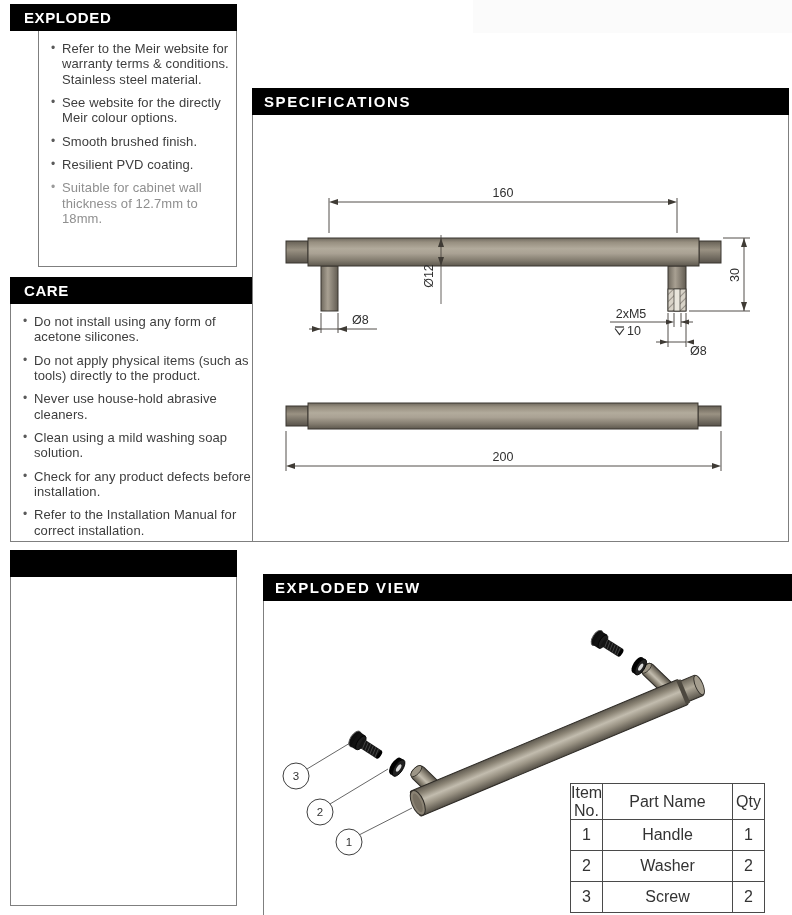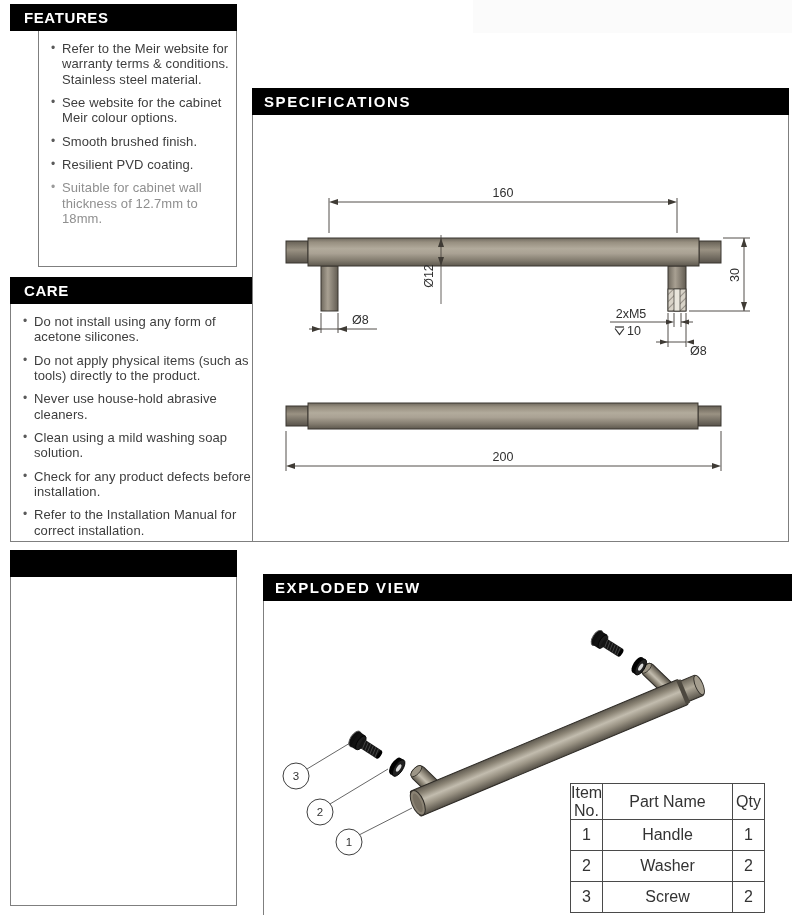--- a/index.html
+++ b/index.html
@@ -48,25 +48,25 @@
   .col-qty{width:32px;}
 </style>
 </head>
 <body>
 
 <div class="sheet">
 
   <div class="ghost-block"></div>
 
   <div class="panel left" style="left:10px;top:4px;width:227px;">
-    <div class="panel-header">FEATURES</div>
+    <div class="panel-header">EXPLODED</div>
     <div class="panel-body" style="height:235px;margin-left:28px;">
       <ul class="bullets">
         <li>Refer to the Meir website for warranty terms &amp; conditions. Stainless steel material.</li>
-        <li>See website for the cabinet Meir colour options.</li>
+        <li>See website for the directly Meir colour options.</li>
         <li>Smooth brushed finish.</li>
         <li>Resilient PVD coating.</li>
         <li class="muted">Suitable for cabinet wall thickness of 12.7mm to 18mm.</li>
       </ul>
     </div>
   </div>
 
   <div class="panel left" style="left:10px;top:277px;width:251px;">
     <div class="panel-header">CARE</div>
     <div class="panel-body" style="height:237px;">

